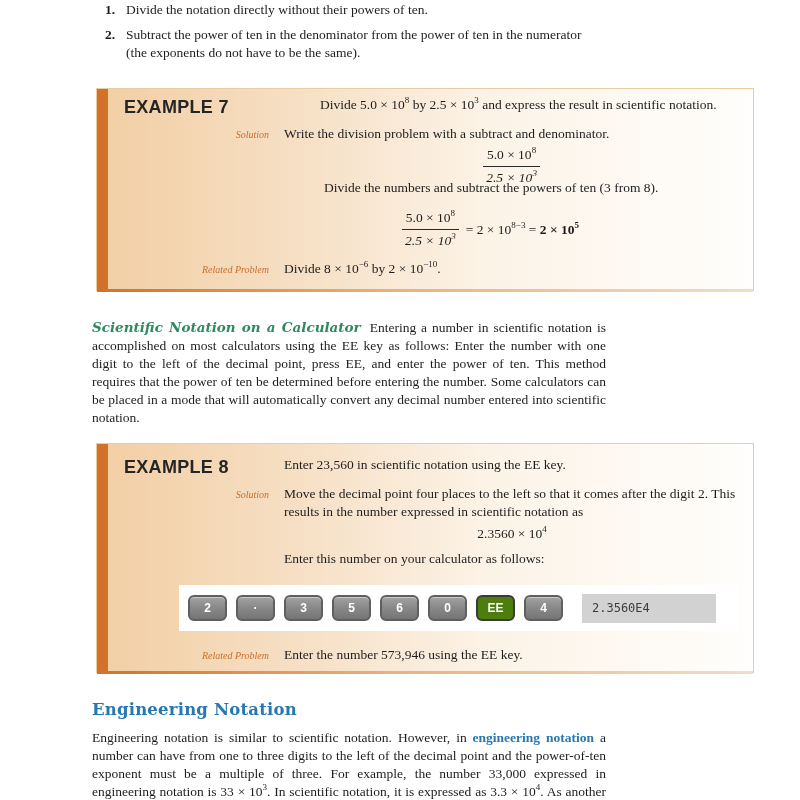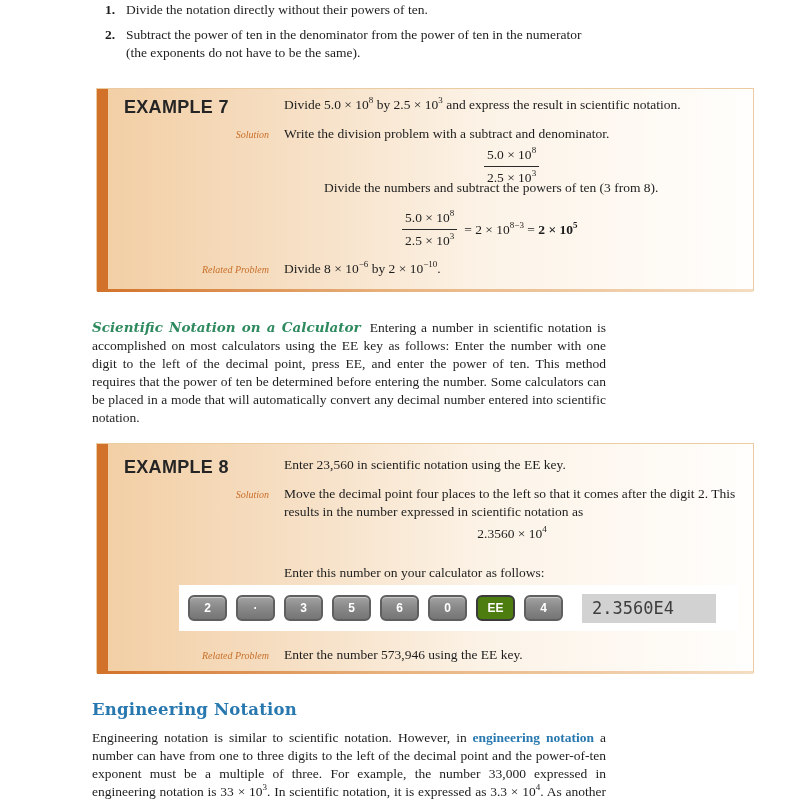--- a/index.html
+++ b/index.html
@@ -36,42 +36,42 @@
   }
   .sol-label {
     position:absolute; left:88px; width:84px; text-align:right;
     font-style:italic; color:#C8702B; font-size:10px;
   }
   .ex-text { position:absolute; left:187px; }
 
   
   .frac { display:inline-block; text-align:center; vertical-align:middle; }
   .frac .fnum { display:block; padding:0 3px 2px 3px; border-bottom:1px solid #2a2a2a; }
-  .frac .fden { display:block; padding:2px 3px 0 3px; }
+  .frac .fden { display:block; padding:2px 3px 0 3px;font-style:italic; }
 
   .equation { position:absolute; display:flex; align-items:center; gap:7px; }
 
   
   .calc-strip {
     position:absolute; left:82px; top:141px; width:559px; height:46px;
     background:#ffffff; display:flex; align-items:center; padding-left:9px;
   }
   .calc-key {
     width:39px; height:26px; margin-right:9px;
     border-radius:6px; border:2px solid #5f5f5f;
     background:linear-gradient(180deg,#a3a3a3 0%, #8a8a8a 45%, #757575 100%);
     box-shadow:inset 0 1px 0 #c9c9c9;
     color:#ffffff; font-family:"Liberation Sans", sans-serif;
     font-weight:bold; font-size:12px;
     display:flex; align-items:center; justify-content:center;
   }
   .calc-key.dark { background:#4d7c0f; border-color:#3a3a3a; box-shadow:none; }
   .calc-display {
     width:134px; height:29px; margin-left:10px; background:#D2D2D2;
-    font-family:"DejaVu Sans Mono", monospace; font-size:17px; color:#3d3d3d;
+    font-family:"DejaVu Sans Mono", monospace; font-size:12px; color:#3d3d3d;
     display:flex; align-items:center; padding-left:10px;
   }
 
   
   .para { position:absolute; left:92px; width:514px; text-align:justify; }
   .lead-green {
     font-family:"DejaVu Serif", serif; font-weight:bold; font-style:italic;
     color:#2E8A5E; margin-right:9px;
   }
   .section-heading {
@@ -93,21 +93,21 @@
     <span class="num">2.</span>
     <span class="litext">Subtract the power of ten in the denominator from the power of ten in the numerator (the exponents do not have to be the same).</span>
   </div>
 </div>
 
 <div class="ex-box" style="top:88px; height:203px;">
   <div class="bar"></div>
   <div class="bottomline"></div>
 
   <div class="ex-label" style="top:9px;">EXAMPLE 7</div>
-  <div class="ex-text" style="top:7px; width:445px;">Divide 5.0 × 10<sup>8</sup> by 2.5 × 10<sup>3</sup> and express the result in scientific notation.</div>
+  <div class="ex-text" style="top:7px; width:445px;margin-left:36px;">Divide 5.0 × 10<sup>8</sup> by 2.5 × 10<sup>3</sup> and express the result in scientific notation.</div>
 
   <div class="sol-label" style="top:37px;">Solution</div>
   <div class="ex-text" style="top:36px; width:445px;">Write the division problem with a subtract and denominator.</div>
 
   <div style="position:absolute; left:352px; top:57px; width:125px; text-align:center;">
     <span class="frac">
       <span class="fnum">5.0 × 10<sup>8</sup></span>
       <span class="fden">2.5 × 10<sup>3</sup></span>
     </span>
   </div>
@@ -135,21 +135,21 @@
   <div class="bottomline"></div>
 
   <div class="ex-label" style="top:14px;">EXAMPLE 8</div>
   <div class="ex-text" style="top:12px; width:455px;">Enter 23,560 in scientific notation using the EE key.</div>
 
   <div class="sol-label" style="top:42px;">Solution</div>
   <div class="ex-text" style="top:41px; width:458px;">Move the decimal point four places to the left so that it comes after the digit 2. This results in the number expressed in scientific notation as</div>
 
   <div style="position:absolute; left:330px; top:81px; width:170px; text-align:center;">2.3560 × 10<sup>4</sup></div>
 
-  <div class="ex-text" style="top:120px; width:455px;">Enter this number on your calculator as follows:</div>
+  <div class="ex-text" style="top:106px; width:455px;">Enter this number on your calculator as follows:</div>
 
   <div class="calc-strip">
     <span class="calc-key">2</span>
     <span class="calc-key">·</span>
     <span class="calc-key">3</span>
     <span class="calc-key">5</span>
     <span class="calc-key">6</span>
     <span class="calc-key">0</span>
     <span class="calc-key dark">EE</span>
     <span class="calc-key">4</span>

